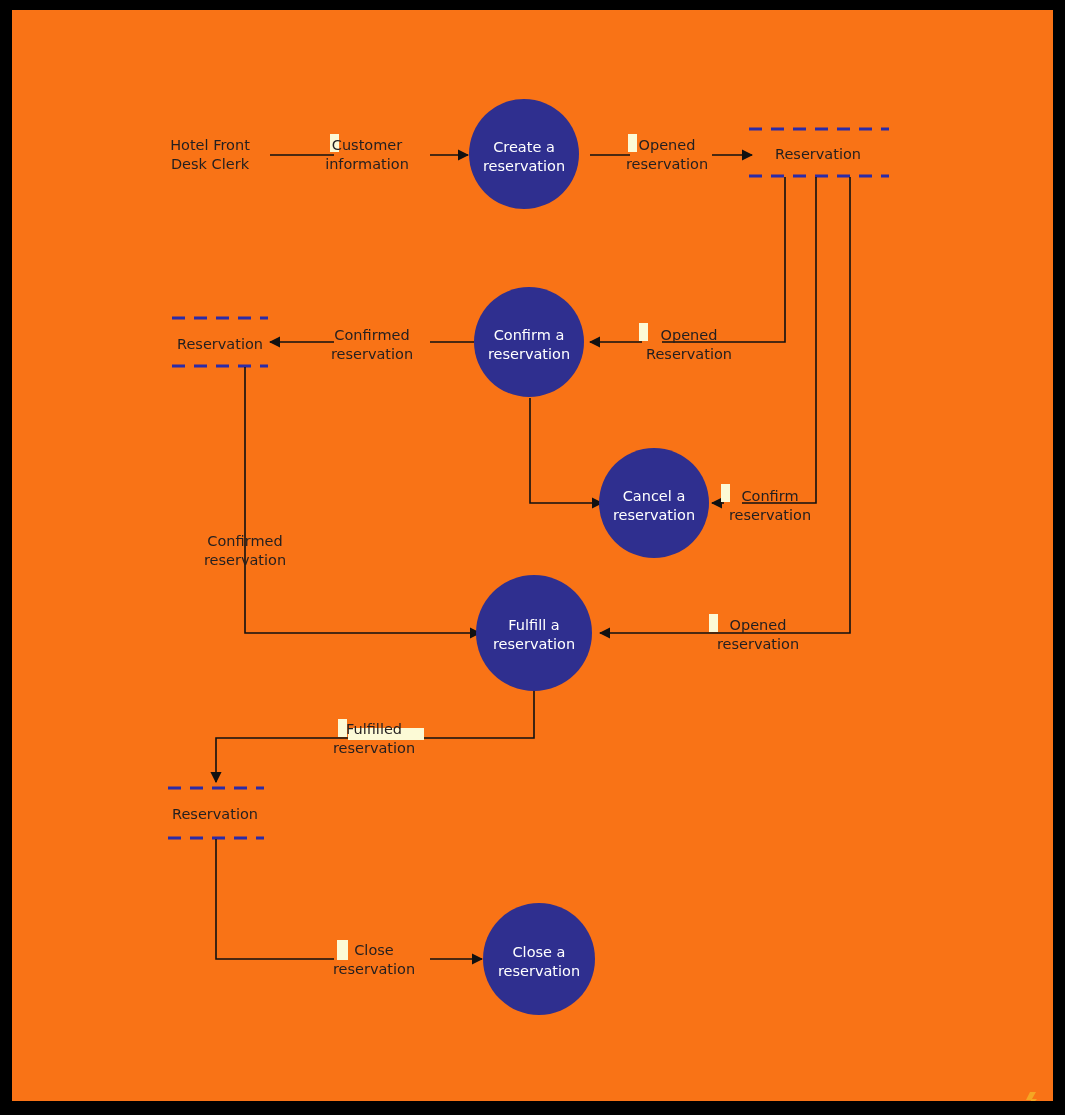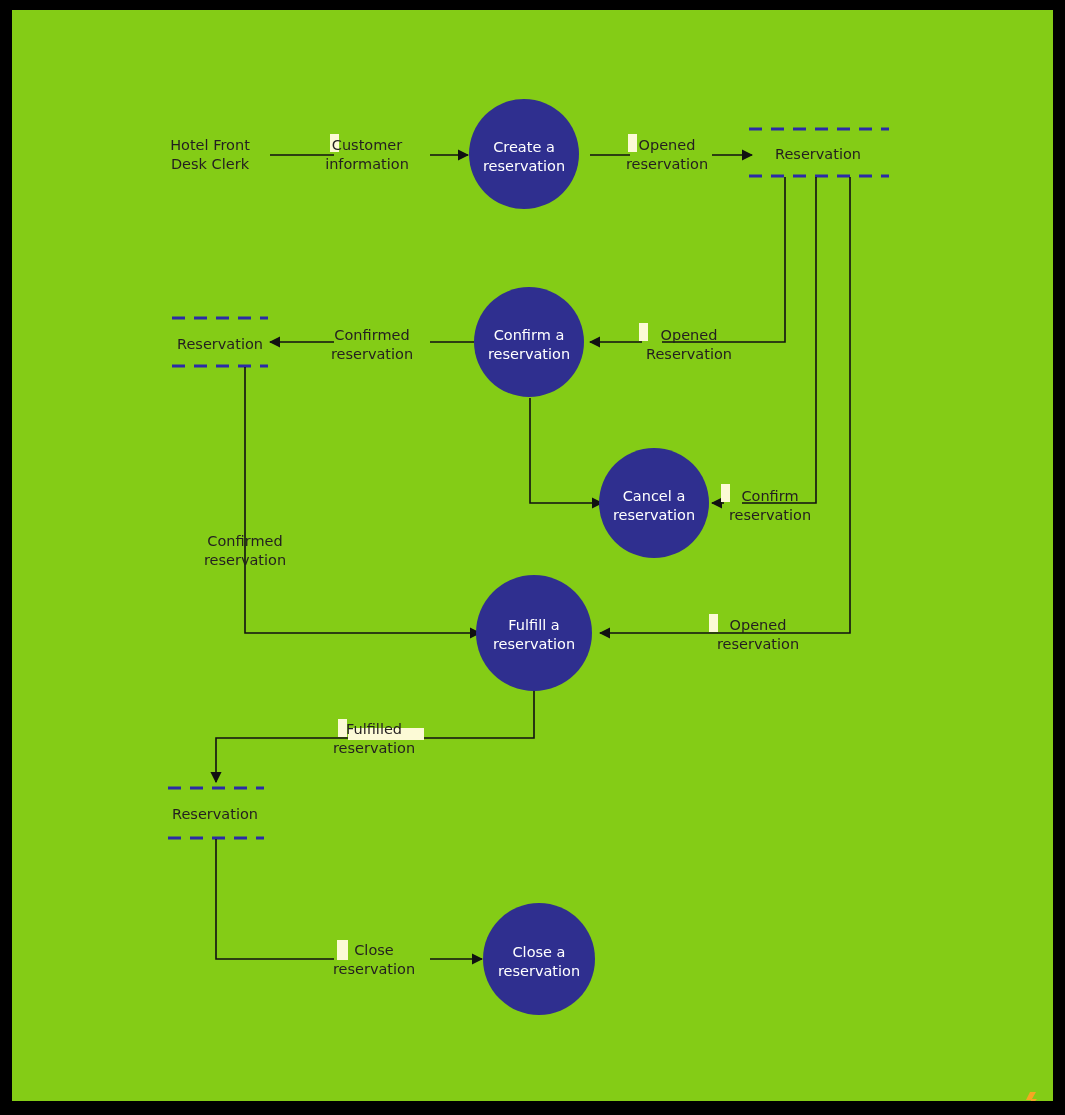--- a/index.html
+++ b/index.html
@@ -20,21 +20,21 @@
     height: 1115px;
     background: #000000;
     box-sizing: border-box;
   }
   #diagram-surface {
     position: absolute;
     left: 12px;
     top: 10px;
     width: 1041px;
     height: 1091px;
-    background: #84cc16;
+    background: #f97316;
     overflow: hidden;
   }
   svg#dfd {
     position: absolute;
     left: 0;
     top: 0;
     width: 1041px;
     height: 1091px;
     display: block;
   }

